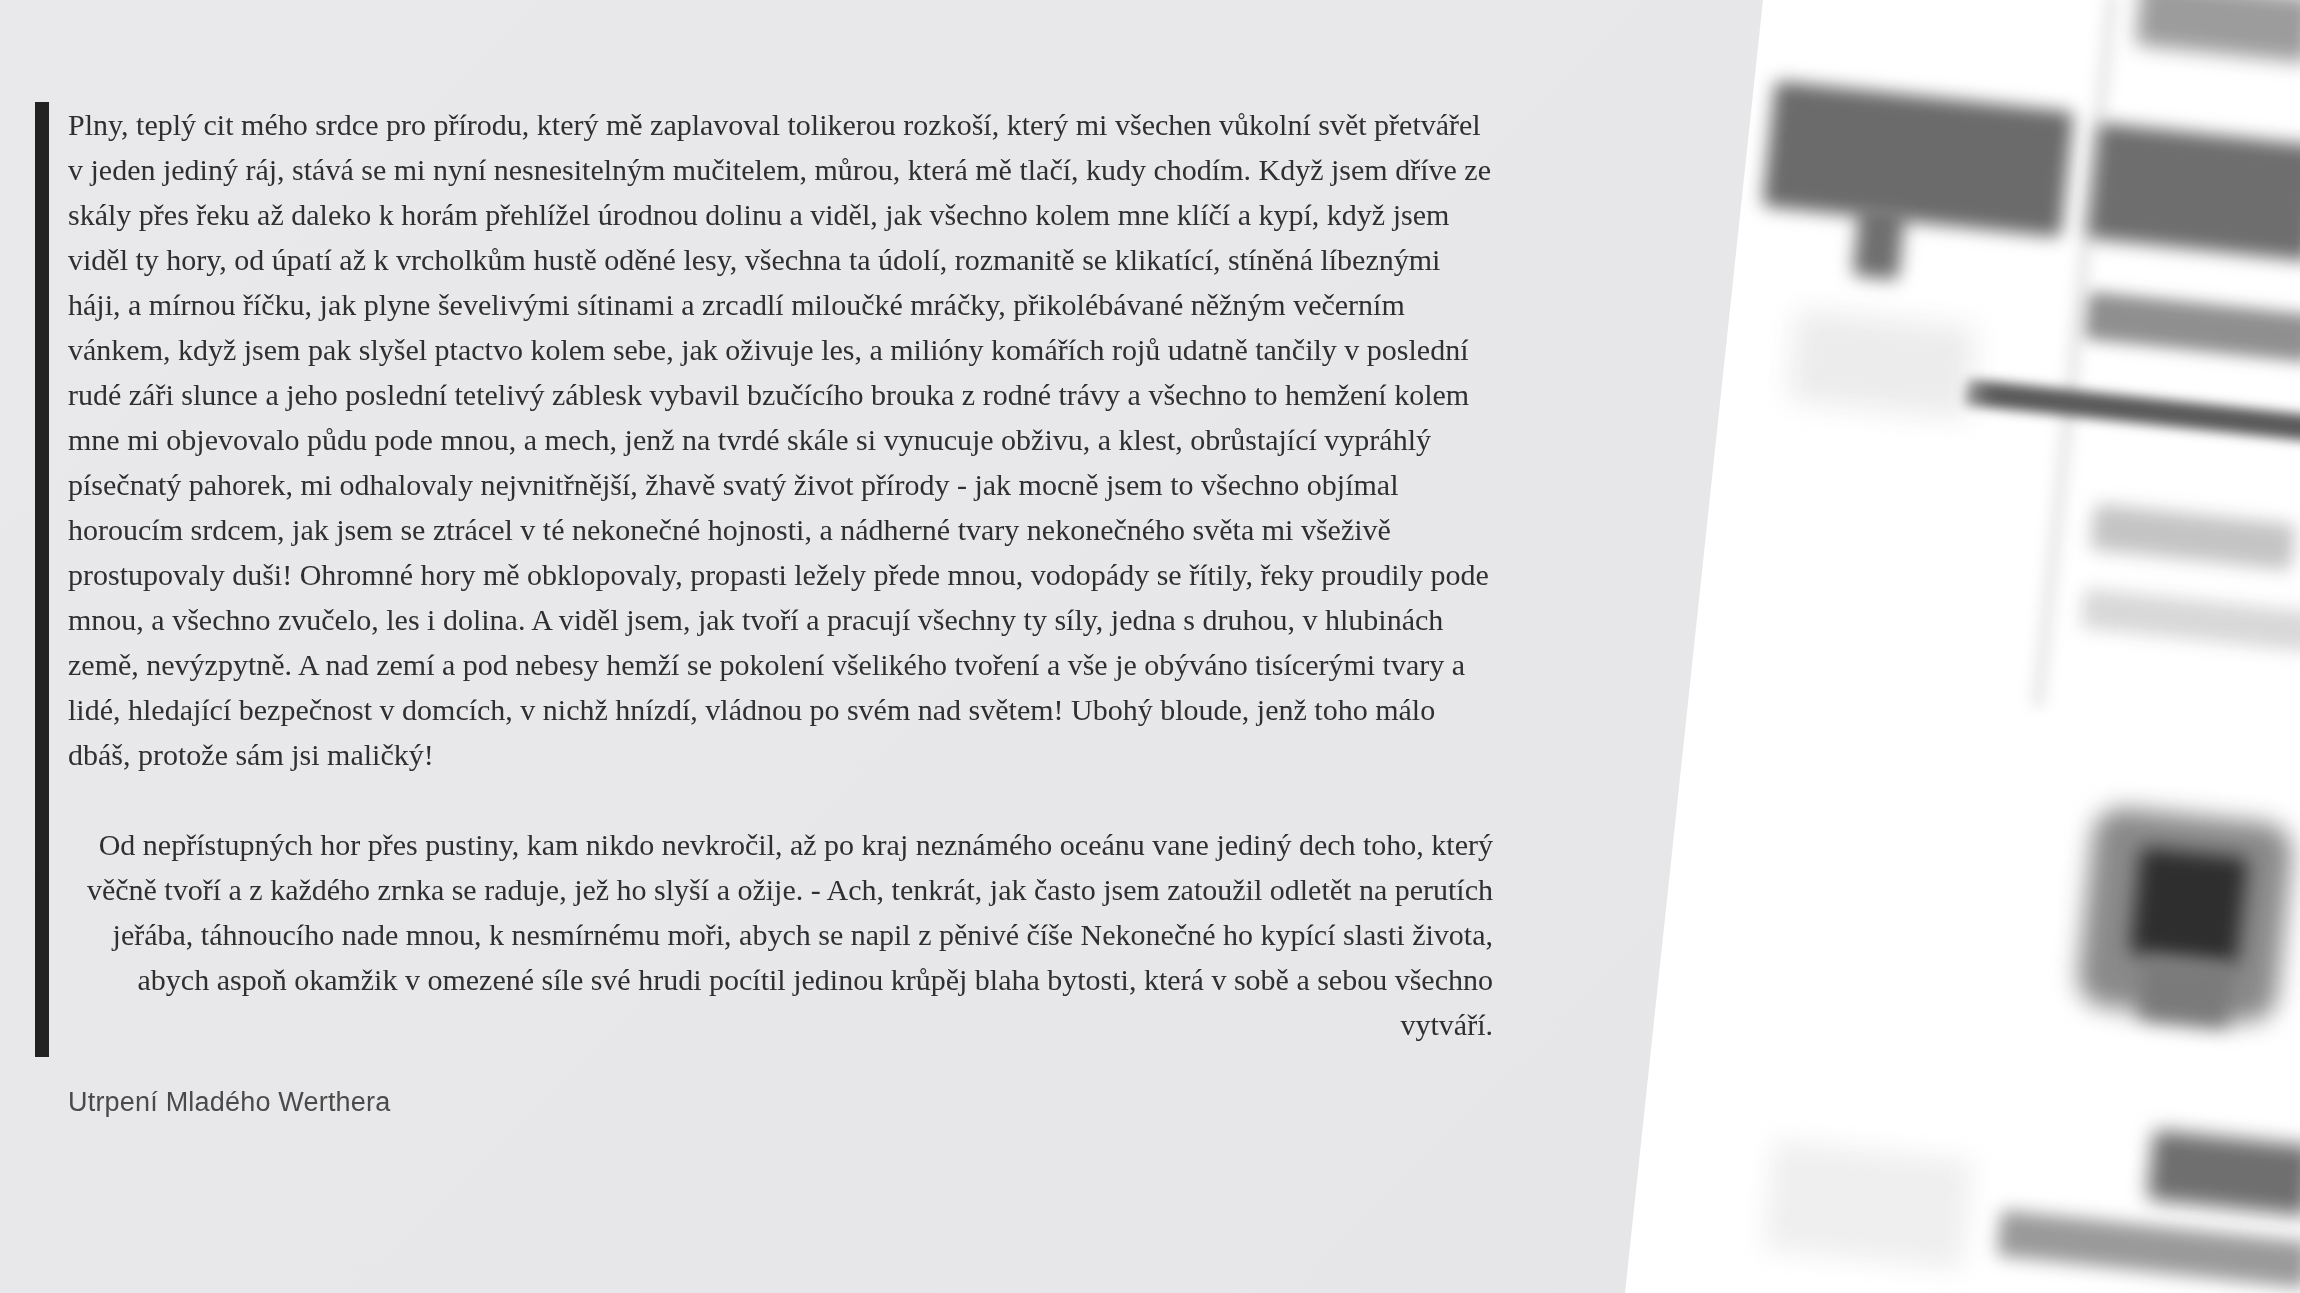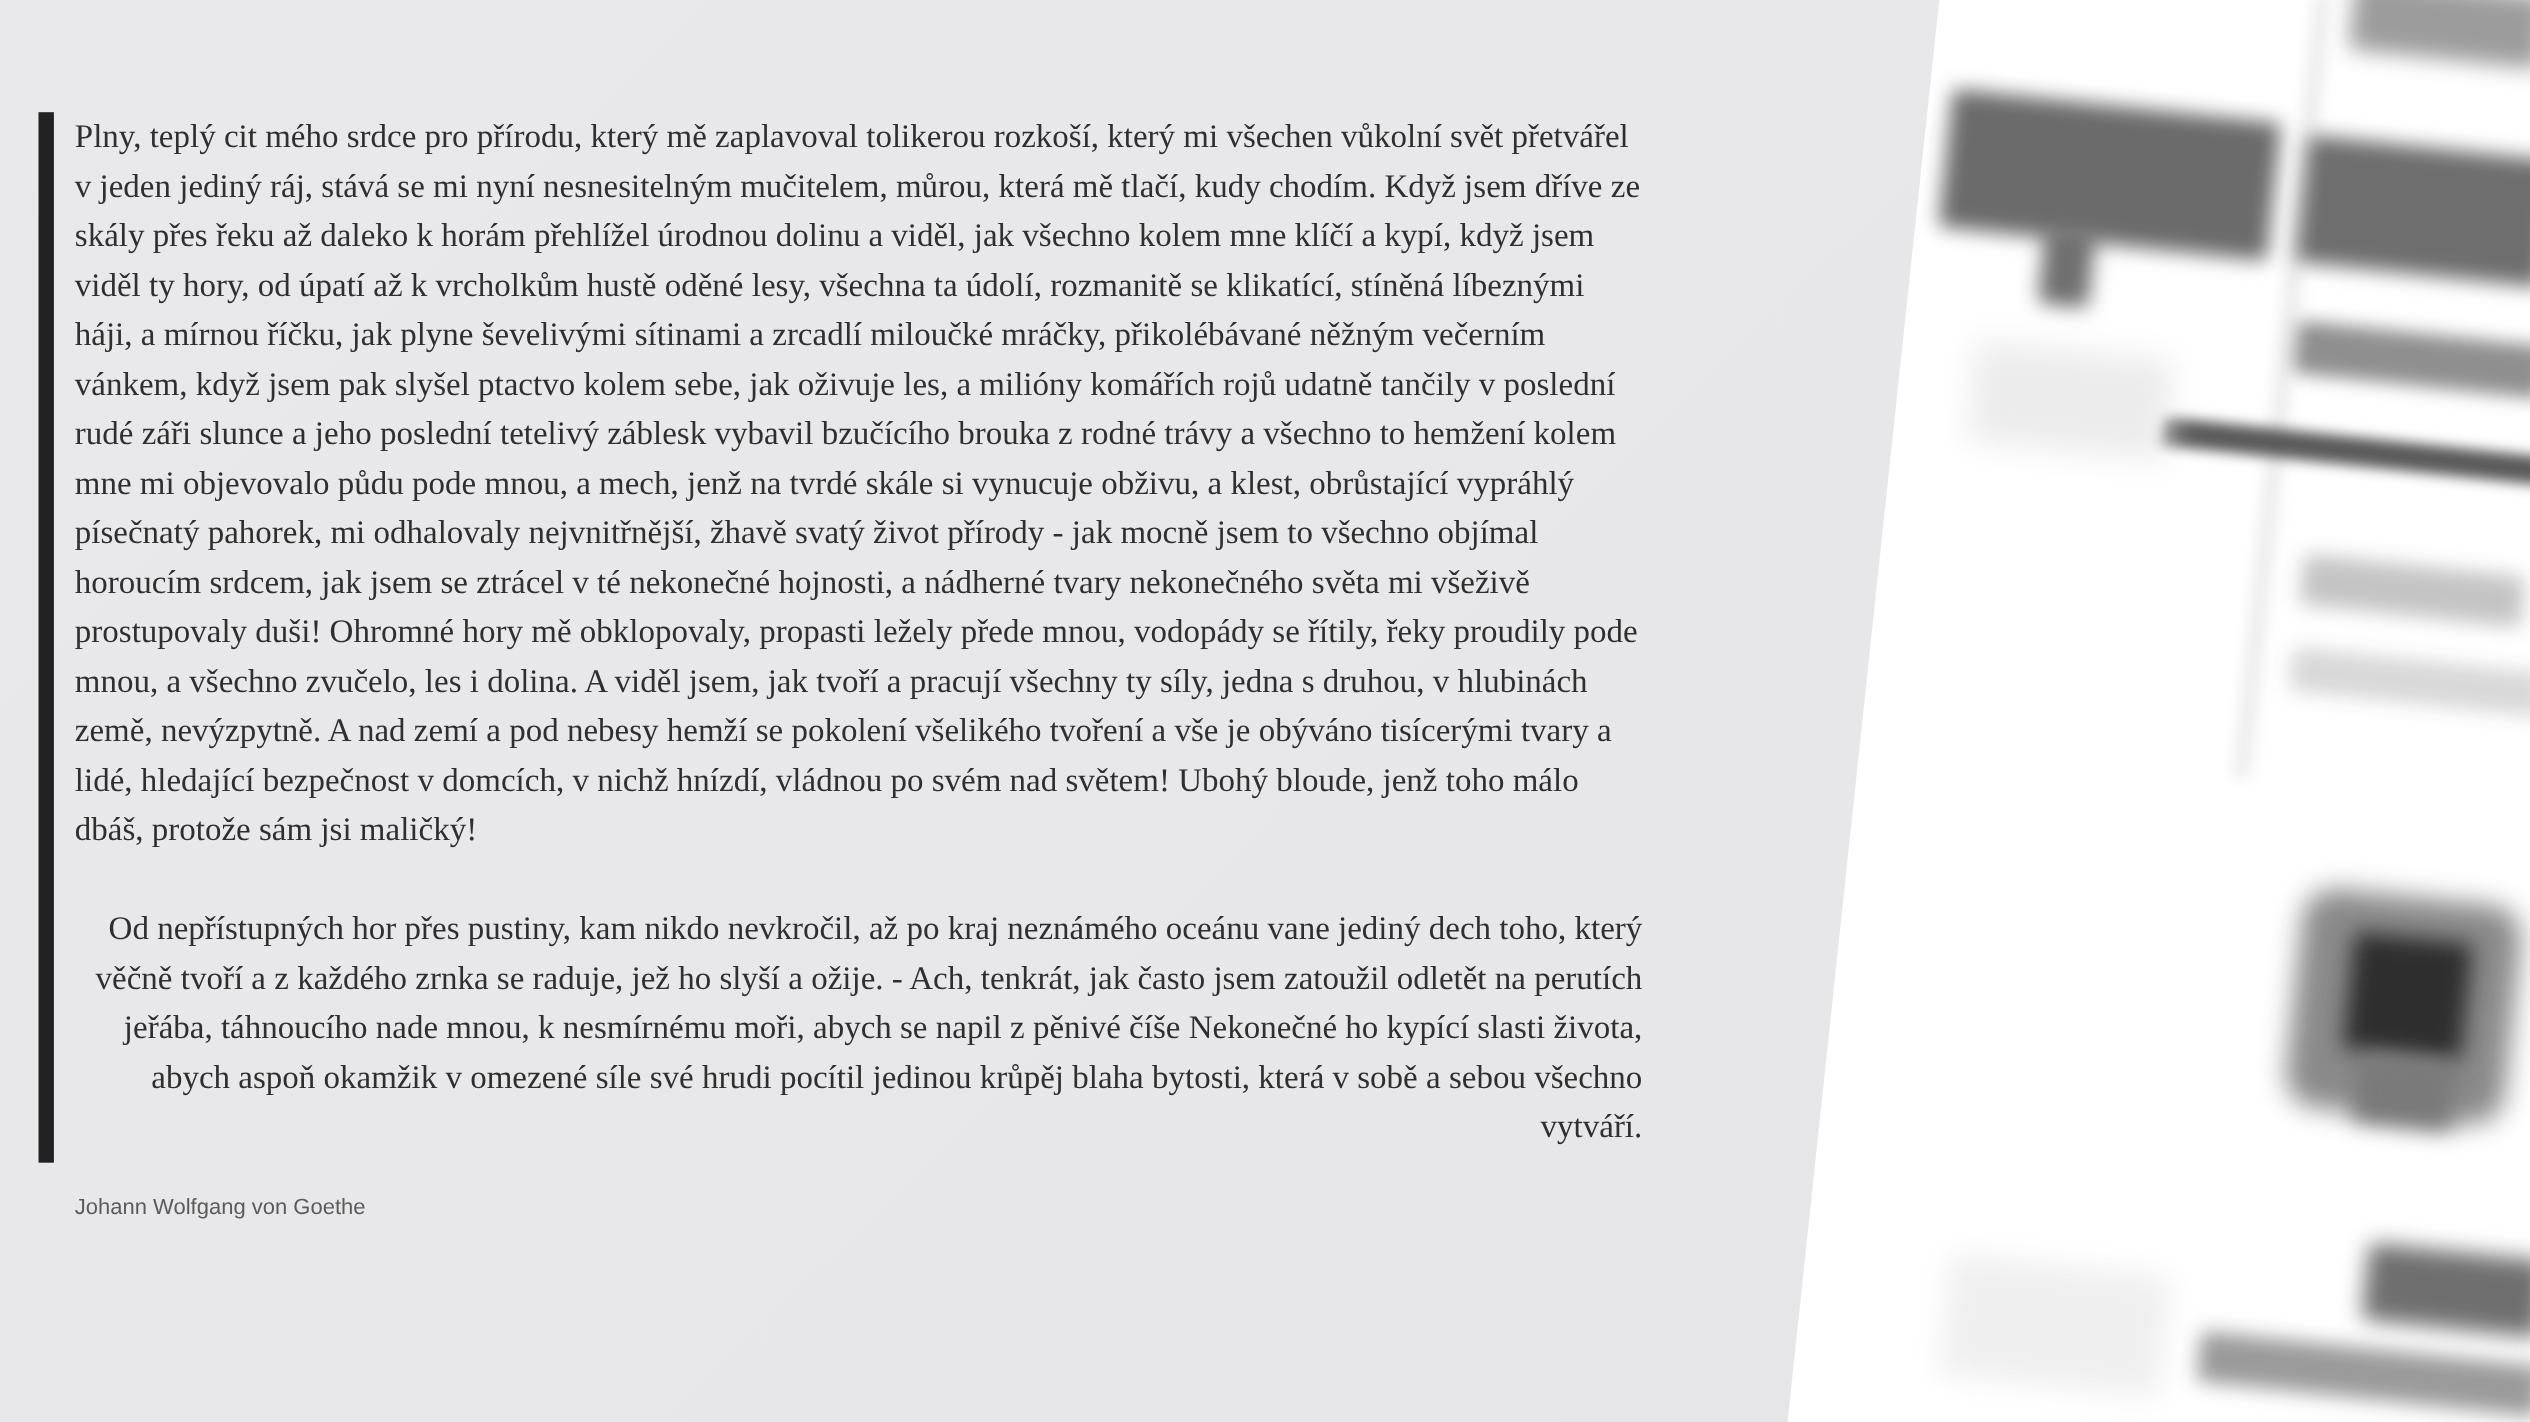--- a/index.html
+++ b/index.html
@@ -91,16 +91,16 @@
   <div class="blur-shape bs-bottom-faint"></div>
 </div>
 
 <div class="content-panel">
   <figure class="quote-figure">
     <blockquote class="quote-block">
       <p>Plny, teplý cit mého srdce pro přírodu, který mě zaplavoval tolikerou rozkoší, který mi všechen vůkolní svět přetvářel v jeden jediný ráj, stává se mi nyní nesnesitelným mučitelem, můrou, která mě tlačí, kudy chodím. Když jsem dříve ze skály přes řeku až daleko k horám přehlížel úrodnou dolinu a viděl, jak všechno kolem mne klíčí a kypí, když jsem viděl ty hory, od úpatí až k vrcholkům hustě oděné lesy, všechna ta údolí, rozmanitě se klikatící, stíněná líbeznými háji, a mírnou říčku, jak plyne ševelivými sítinami a zrcadlí miloučké mráčky, přikolébávané něžným večerním vánkem, když jsem pak slyšel ptactvo kolem sebe, jak oživuje les, a milióny komářích rojů udatně tančily v poslední rudé záři slunce a jeho poslední tetelivý záblesk vybavil bzučícího brouka z rodné trávy a všechno to hemžení kolem mne mi objevovalo půdu pode mnou, a mech, jenž na tvrdé skále si vynucuje obživu, a klest, obrůstající vypráhlý písečnatý pahorek, mi odhalovaly nejvnitřnější, žhavě svatý život přírody - jak mocně jsem to všechno objímal horoucím srdcem, jak jsem se ztrácel v té nekonečné hojnosti, a nádherné tvary nekonečného světa mi všeživě prostupovaly duši! Ohromné hory mě obklopovaly, propasti ležely přede mnou, vodopády se řítily, řeky proudily pode mnou, a všechno zvučelo, les i dolina. A viděl jsem, jak tvoří a pracují všechny ty síly, jedna s druhou, v hlubinách země, nevýzpytně. A nad zemí a pod nebesy hemží se pokolení všelikého tvoření a vše je obýváno tisícerými tvary a lidé, hledající bezpečnost v domcích, v nichž hnízdí, vládnou po svém nad světem! Ubohý bloude, jenž toho málo dbáš, protože sám jsi maličký!</p>
       <p>Od nepřístupných hor přes pustiny, kam nikdo nevkročil, až po kraj neznámého oceánu vane jediný dech toho, který věčně tvoří a z každého zrnka se raduje, jež ho slyší a ožije. - Ach, tenkrát, jak často jsem zatoužil odletět na perutích jeřába, táhnoucího nade mnou, k nesmírnému moři, abych se napil z pěnivé číše Nekonečné ho kypící slasti života, abych aspoň okamžik v omezené síle své hrudi pocítil jedinou krůpěj blaha bytosti, která v sobě a sebou všechno vytváří.</p>
     </blockquote>
     <figcaption class="quote-caption">
-      <div class="source-author">Johann Wolfgang von Goethe</div>
+      <div class="source-title">Utrpení Mladého Werthera</div>
     </figcaption>
   </figure>
 </div>
 
 </body></html>

